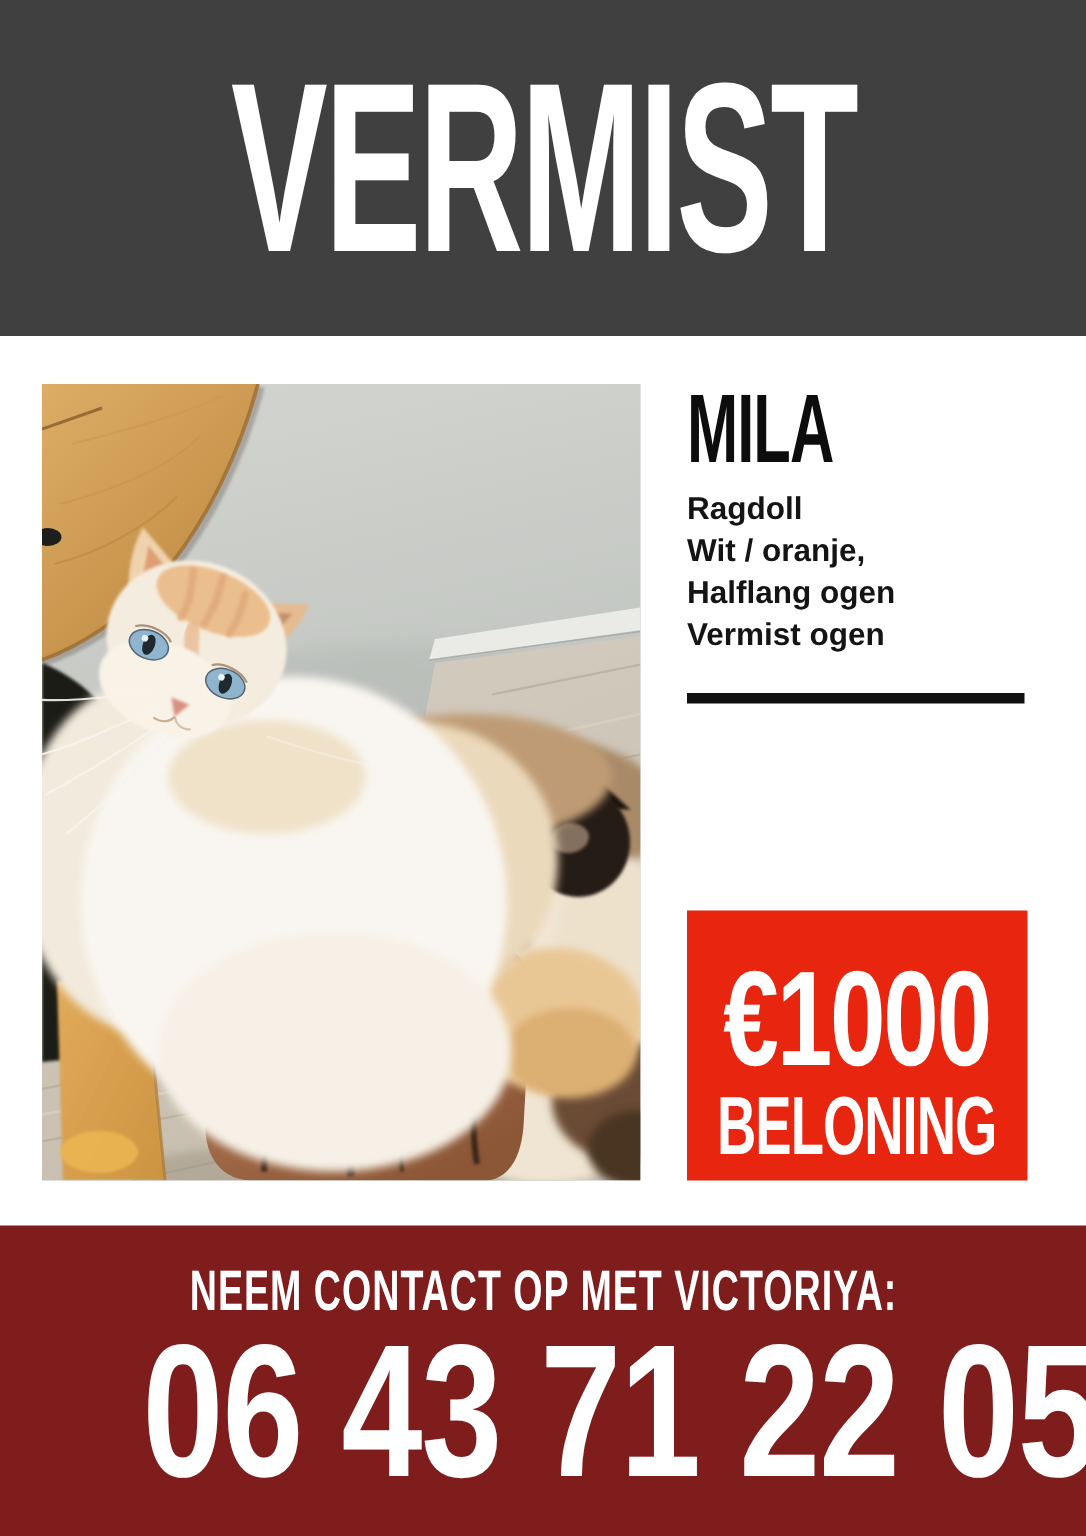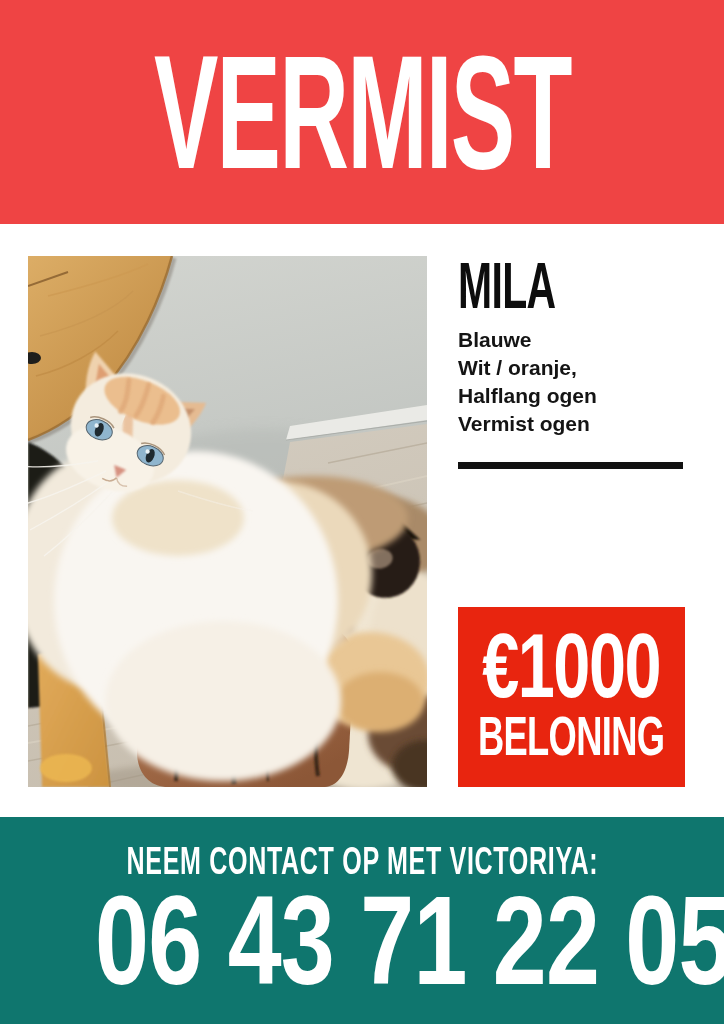--- a/index.html
+++ b/index.html
@@ -3,21 +3,21 @@
 <meta charset="utf-8">
 <style>
   html,body{margin:0;padding:0;background:#ffffff;}
   #poster{
     position:relative;width:724px;height:1024px;background:#ffffff;
     overflow:hidden;font-family:"Liberation Sans",sans-serif;
   }
   
   .banner{
     position:absolute;left:0;top:0;width:724px;height:224px;
-    background:#ef4444;display:flex;align-items:center;justify-content:center;
+    background:#404040;display:flex;align-items:center;justify-content:center;
   }
   .banner-title{
     font-weight:700;font-size:161px;line-height:1;color:#ffffff;
     white-space:nowrap;letter-spacing:-3px;
     transform:scaleX(0.60);transform-origin:center;
   }
   
   .photo{
     position:absolute;left:28px;top:256px;width:399px;height:531px;
     overflow:hidden;background:#C8CAC6;
@@ -37,34 +37,34 @@
   .divider{
     position:absolute;left:458px;top:462px;width:225px;height:7px;background:#111111;
   }
   .missing-info{
     position:absolute;left:458px;top:497px;width:240px;
     font-weight:700;font-size:21px;line-height:28px;color:#141414;
   }
   .reward-box{
     position:absolute;left:458px;top:607px;width:227px;height:180px;
     background:#E8250F;display:flex;flex-direction:column;align-items:center;
-    padding-top:14px;box-sizing:border-box;
+    padding-top:28px;box-sizing:border-box;
   }
   .reward-amount{
     font-weight:700;font-size:90px;line-height:1;color:#ffffff;white-space:nowrap;
     transform:scaleX(0.74);transform-origin:center;letter-spacing:-2px;
   }
   .reward-label{
     margin-top:-2px;
     font-weight:700;font-size:55px;line-height:1;color:#ffffff;white-space:nowrap;
     transform:scaleX(0.66);transform-origin:center;letter-spacing:-1px;
   }
   
   .footer{
-    position:absolute;left:0;top:817px;width:724px;height:207px;background:#0f766e;
+    position:absolute;left:0;top:817px;width:724px;height:207px;background:#7f1d1d;
   }
   .contact-line{
     position:absolute;left:0;top:25px;width:100%;text-align:center;
     font-weight:700;font-size:38px;line-height:1;color:#ffffff;white-space:nowrap;
   }
   .contact-line span{display:inline-block;transform:scaleX(0.66);transform-origin:center;letter-spacing:1px;}
   .phone-number{
     position:absolute;left:0;top:61px;width:100%;text-align:left;
     font-weight:700;font-size:126px;line-height:1;color:#ffffff;white-space:nowrap;
   }
@@ -234,21 +234,21 @@
         <path d="M84,236 C60,262 34,286 16,300"></path>
         <path d="M70,205 C40,210 10,212 -8,210"></path>
         <path d="M150,235 C180,245 205,252 225,255" opacity="0.5"></path>
       </g>
     </svg>
   </div>
 
   <div class="pet-name">MILA</div>
 
   <div class="pet-details">
-    <div>Blauwe</div>
+    <div>Ragdoll</div>
     <div>Wit / oranje,</div>
     <div>Halflang ogen</div>
     <div>Vermist ogen</div>
   </div>
 
   <div class="divider"></div>
 
 
   <div class="reward-box">
     <div class="reward-amount">€1000</div>

